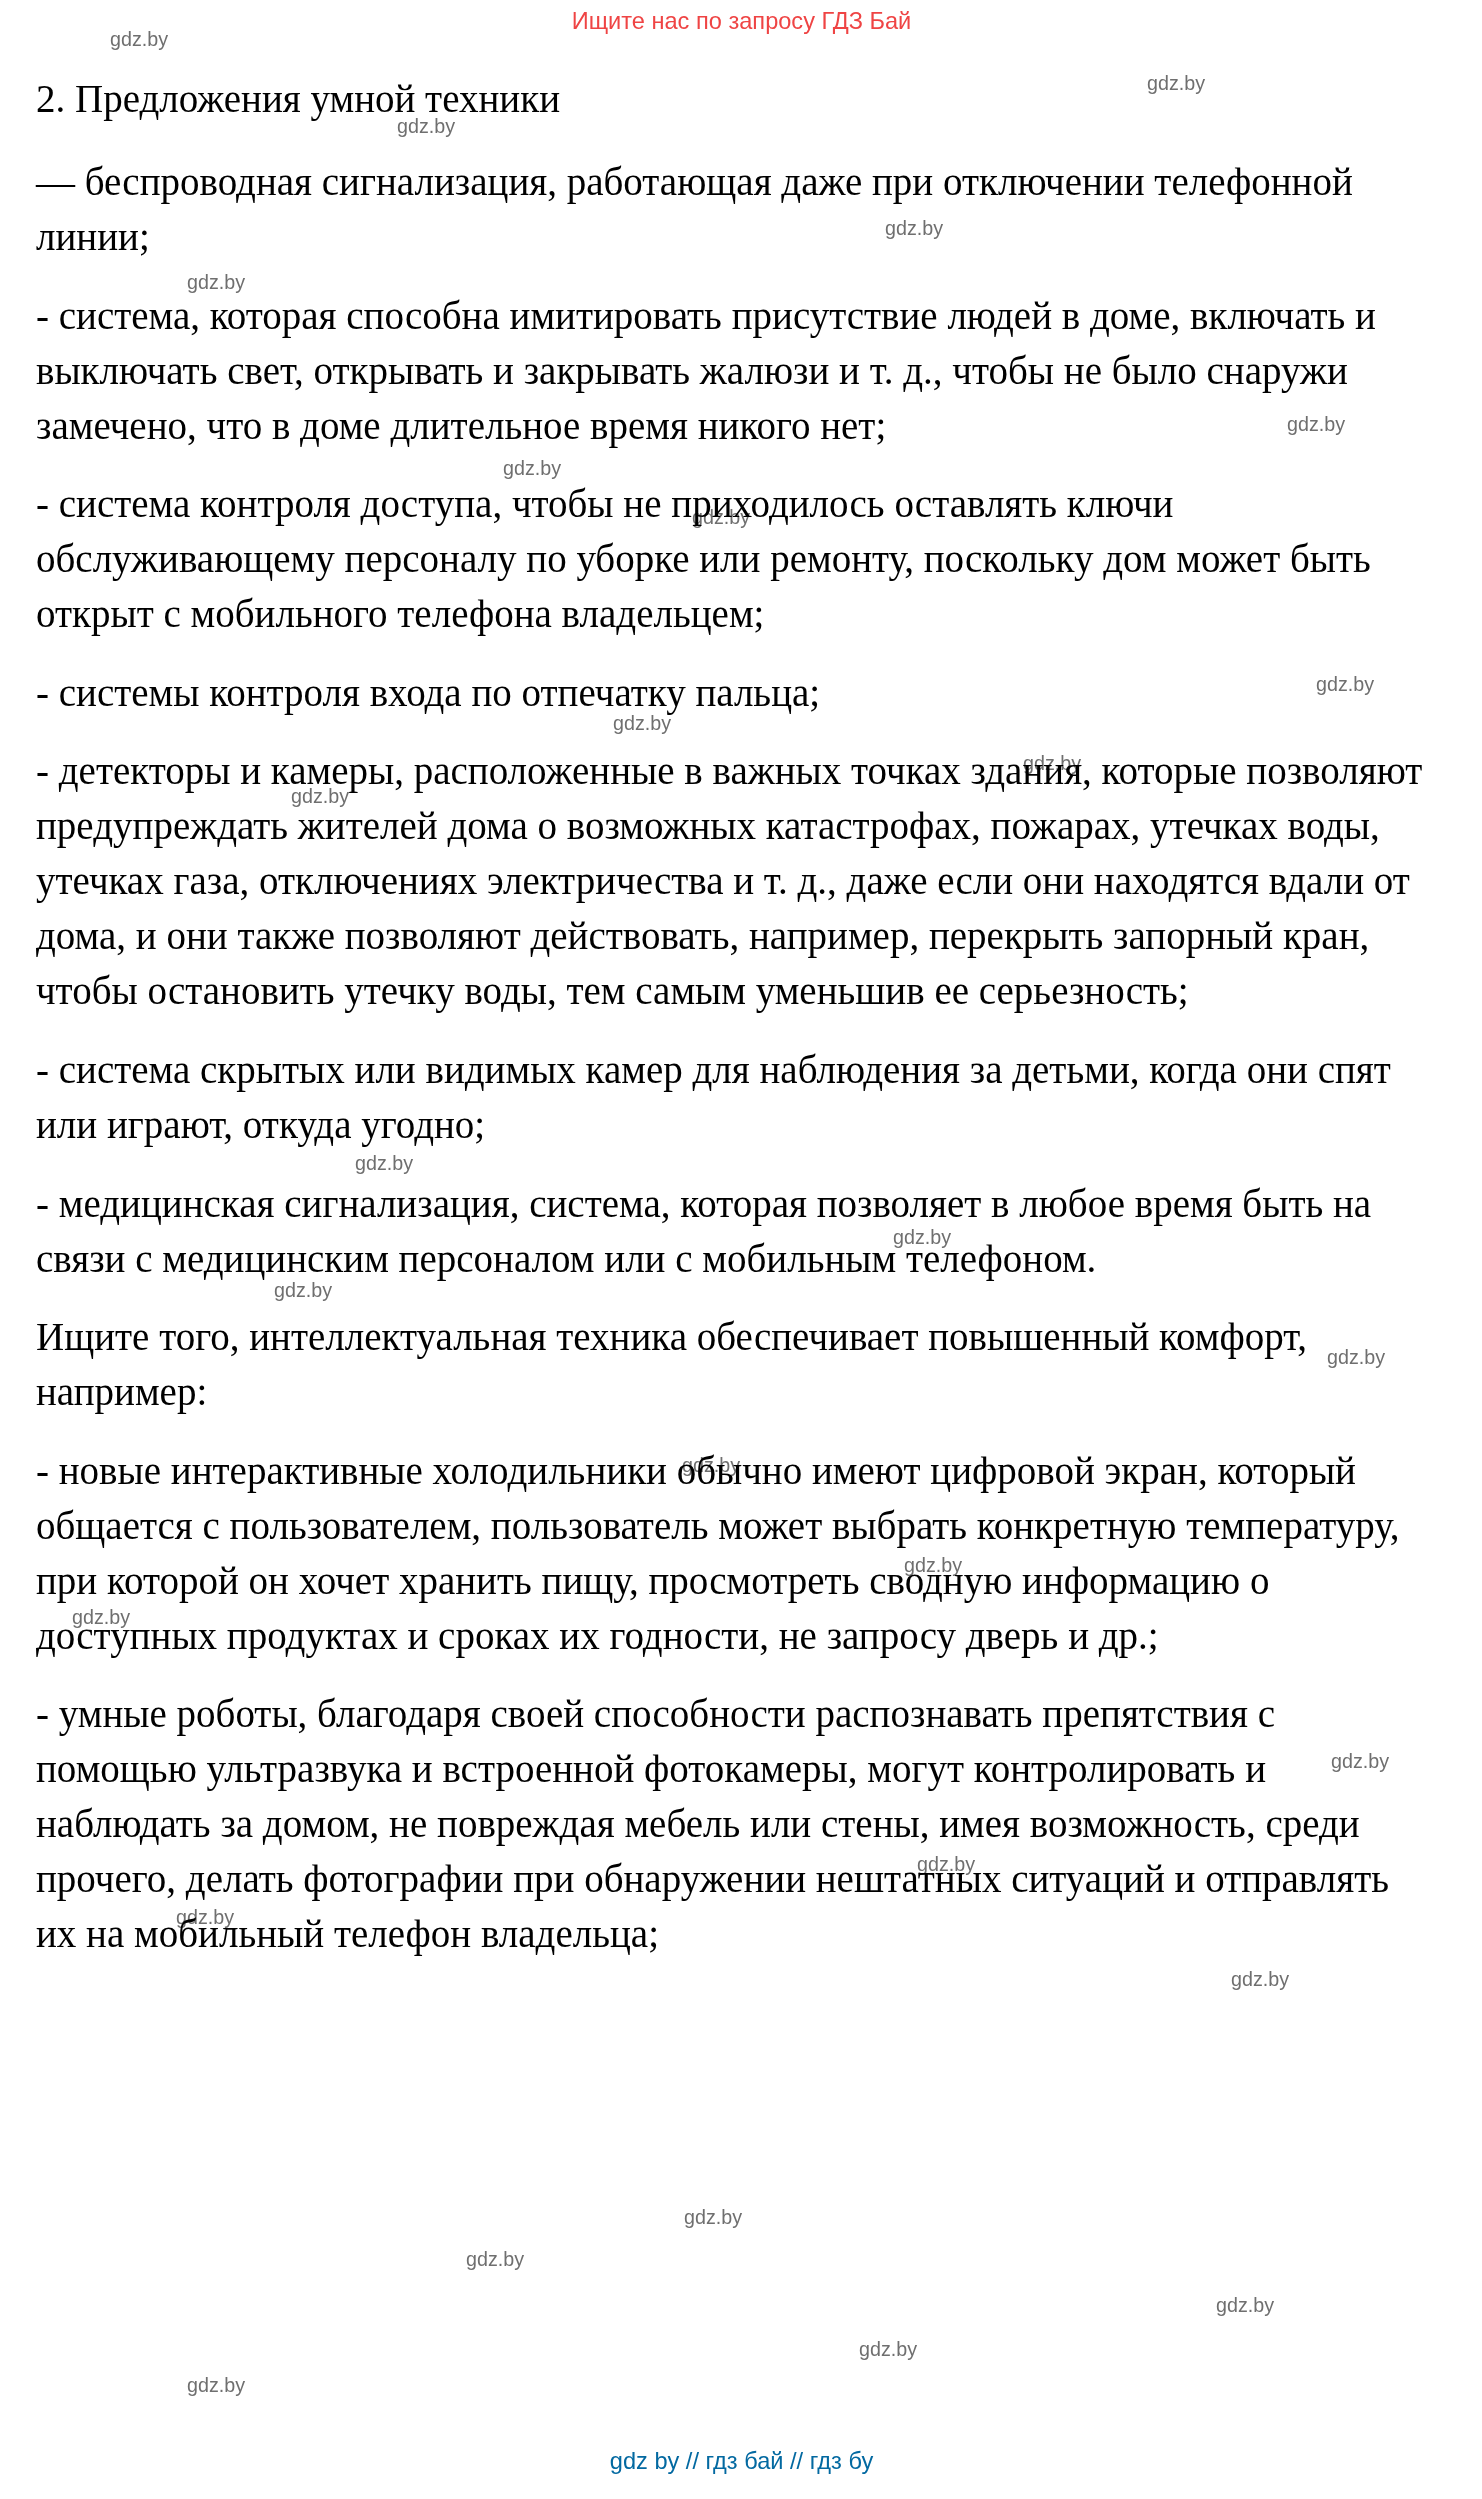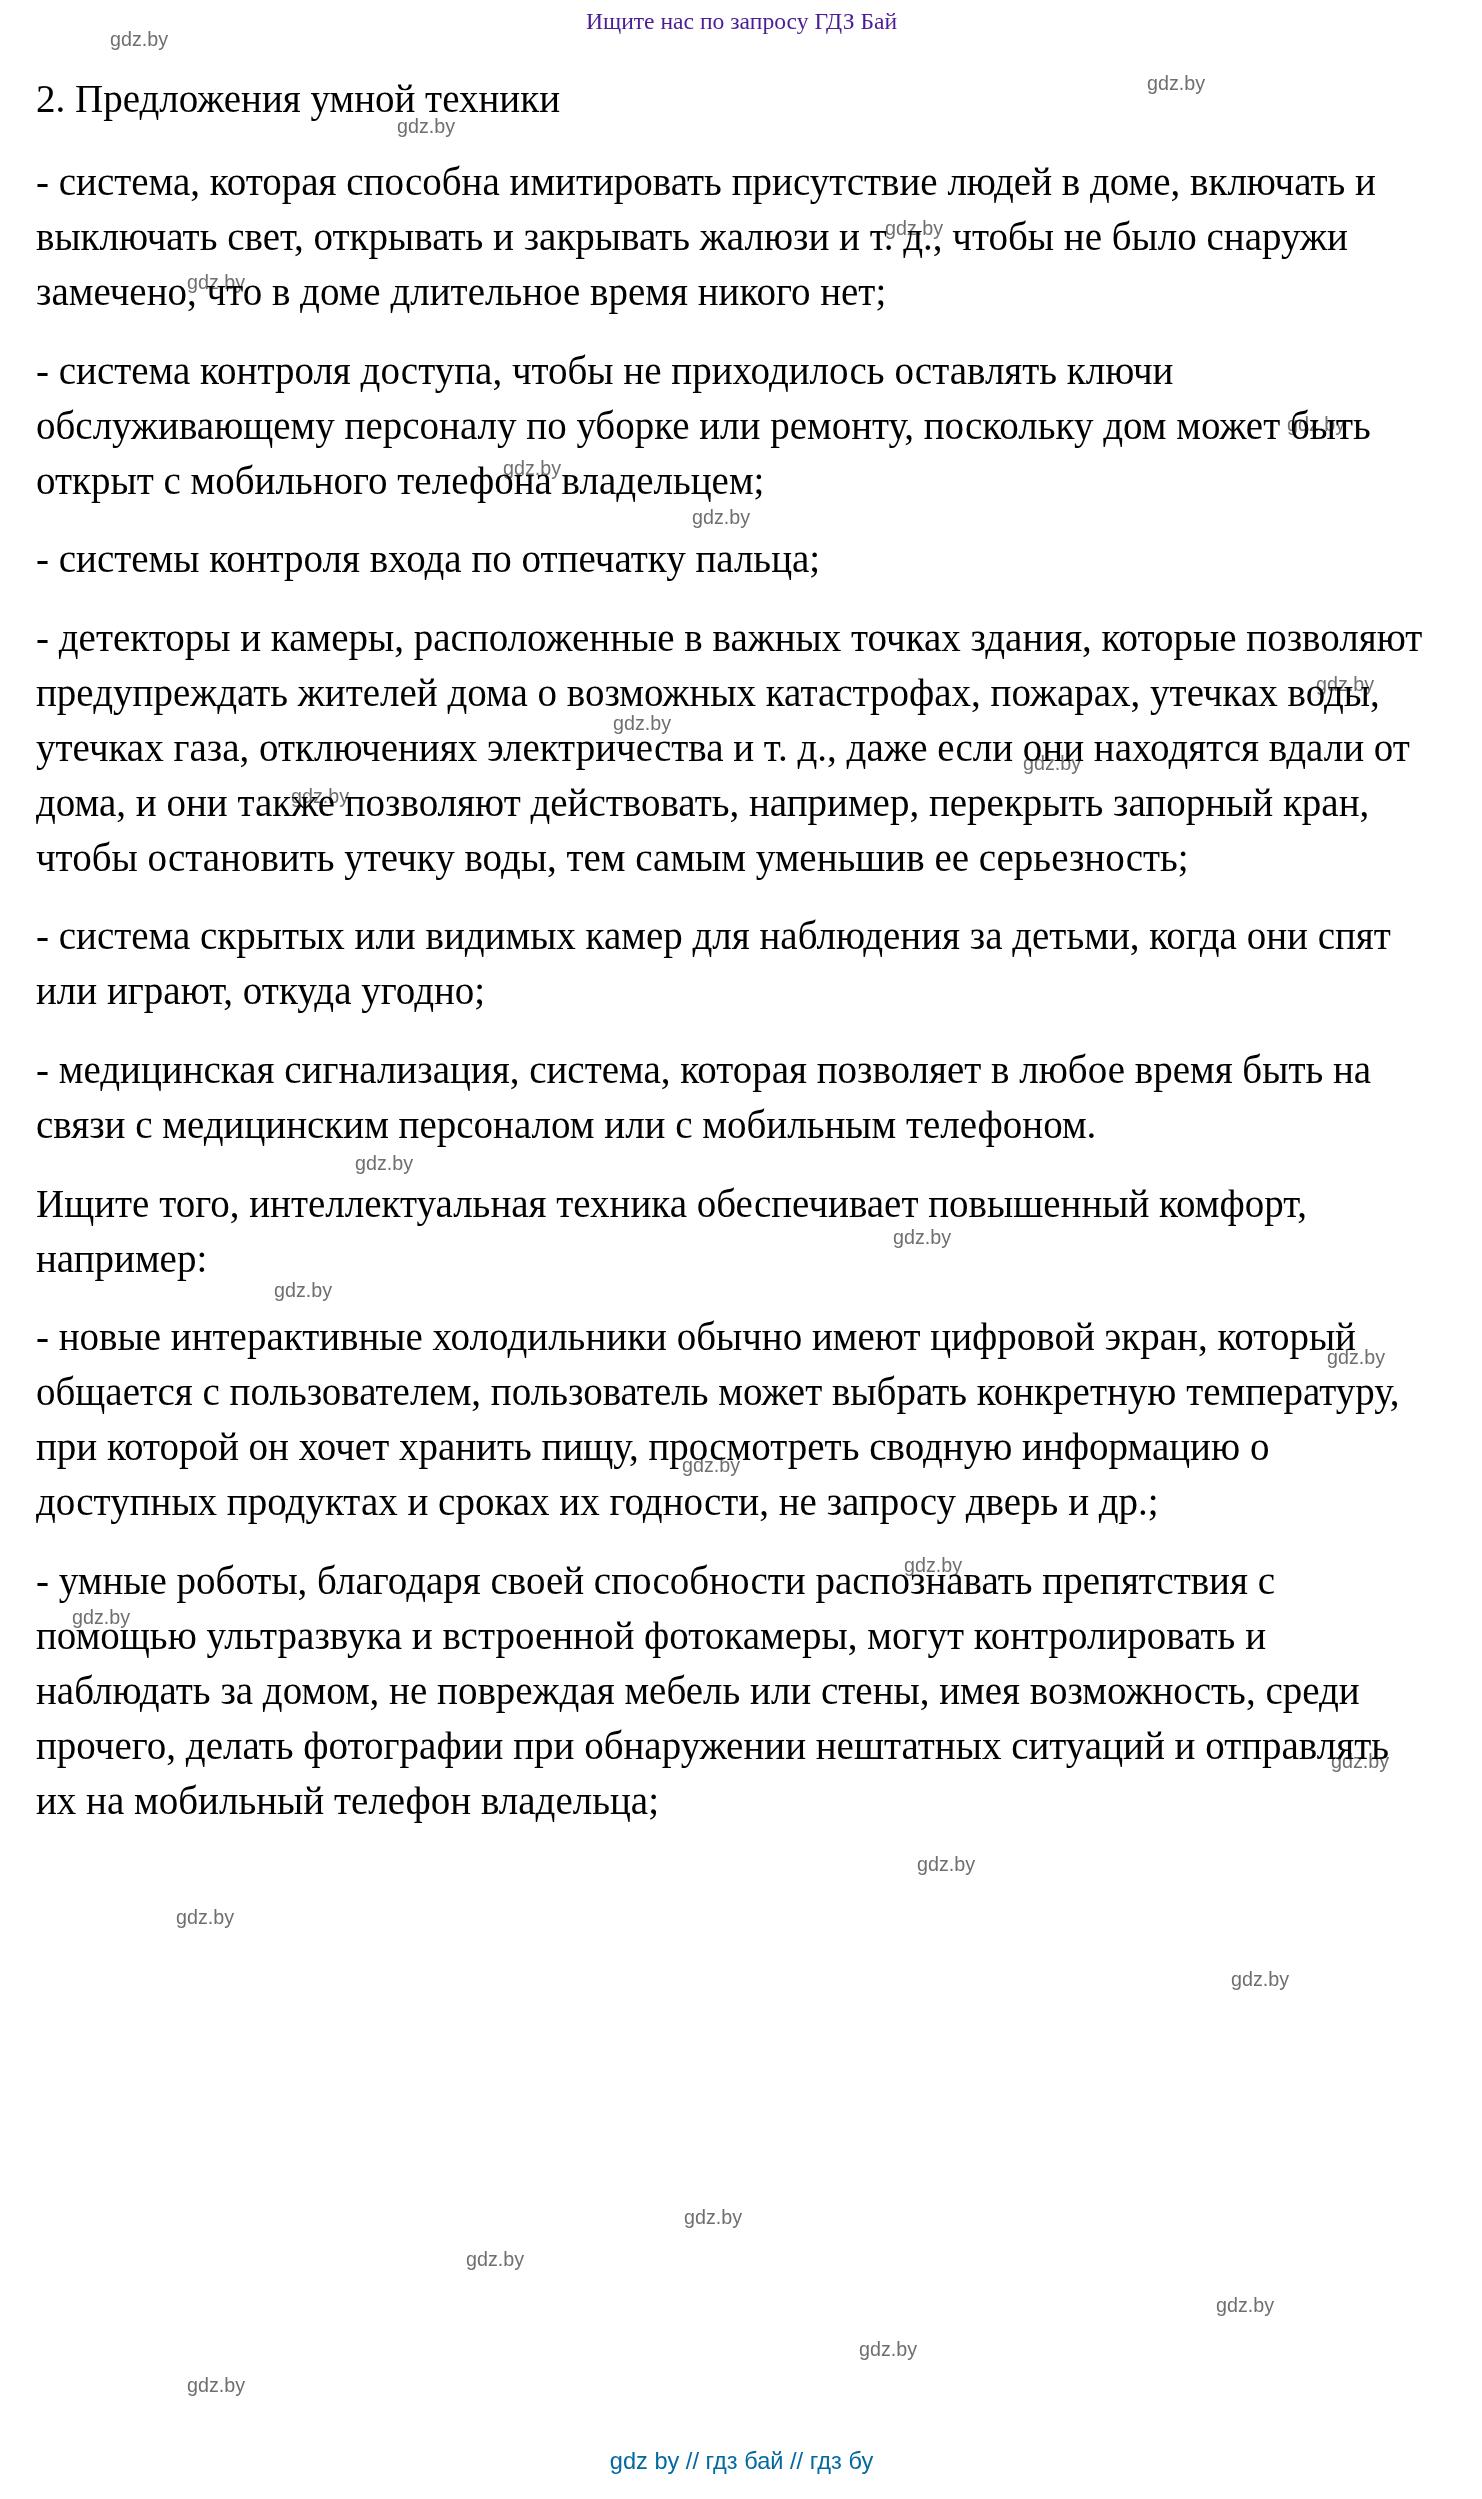--- a/index.html
+++ b/index.html
@@ -60,21 +60,21 @@
     text-align: center;
     font-family: "Liberation Sans", sans-serif;
     font-size: 23.6px;
   }
 </style>
 </head>
 <body>
 
 <div class="page">
 
-  <div class="promo" style="color: #4c1d95; font-family: Liberation Serif, serif;">Ищите нас по запросу ГДЗ Бай</div>
+  <div class="promo" style="color: #ef4444;">Ищите нас по запросу ГДЗ Бай</div>
 
   <div class="watermark-layer">
       <span class="wm" style="left: 110px; top: 28px; color: rgb(111, 111, 111);">gdz.by</span>
       <span class="wm" style="left: 1147px; top: 72px; color: rgb(111, 111, 111);">gdz.by</span>
       <span class="wm" style="left: 397px; top: 115px; color: rgb(111, 111, 111);">gdz.by</span>
       <span class="wm" style="left: 885px; top: 217px; color: rgb(111, 111, 111);">gdz.by</span>
       <span class="wm" style="left: 187px; top: 271px; color: rgb(111, 111, 111);">gdz.by</span>
       <span class="wm" style="left: 1287px; top: 413px; color: rgb(111, 111, 111);">gdz.by</span>
       <span class="wm" style="left: 503px; top: 457px; color: rgb(111, 111, 111);">gdz.by</span>
       <span class="wm" style="left: 692px; top: 506px; color: rgb(111, 111, 111);">gdz.by</span>
@@ -96,20 +96,21 @@
       <span class="wm" style="left: 684px; top: 2206px; color: rgb(111, 111, 111);">gdz.by</span>
       <span class="wm" style="left: 466px; top: 2248px; color: rgb(111, 111, 111);">gdz.by</span>
       <span class="wm" style="left: 1216px; top: 2294px; color: rgb(111, 111, 111);">gdz.by</span>
       <span class="wm" style="left: 859px; top: 2338px; color: rgb(111, 111, 111);">gdz.by</span>
       <span class="wm" style="left: 187px; top: 2374px; color: rgb(111, 111, 111);">gdz.by</span>
     </div>
 
   <div class="content">
     <h1 class="doc-title">2. Предложения умной техники</h1>
     <div class="doc-body">
+        <p class="doc-paragraph">— беспроводная сигнализация, работающая даже при отключении телефонной линии;</p>
         <p class="doc-paragraph">- система, которая способна имитировать присутствие людей в доме, включать и выключать свет, открывать и закрывать жалюзи и т. д., чтобы не было снаружи замечено, что в доме длительное время никого нет;</p>
         <p class="doc-paragraph">- система контроля доступа, чтобы не приходилось оставлять ключи обслуживающему персоналу по уборке или ремонту, поскольку дом может быть открыт с мобильного телефона владельцем;</p>
         <p class="doc-paragraph">- системы контроля входа по отпечатку пальца;</p>
         <p class="doc-paragraph">- детекторы и камеры, расположенные в важных точках здания, которые позволяют предупреждать жителей дома о возможных катастрофах, пожарах, утечках воды, утечках газа, отключениях электричества и т. д., даже если они находятся вдали от дома, и они также позволяют действовать, например, перекрыть запорный кран, чтобы остановить утечку воды, тем самым уменьшив ее серьезность;</p>
         <p class="doc-paragraph">- система скрытых или видимых камер для наблюдения за детьми, когда они спят или играют, откуда угодно;</p>
         <p class="doc-paragraph">- медицинская сигнализация, система, которая позволяет в любое время быть на связи с медицинским персоналом или с мобильным телефоном.</p>
         <p class="doc-paragraph">Ищите того, интеллектуальная техника обеспечивает повышенный комфорт, например:</p>
         <p class="doc-paragraph">- новые интерактивные холодильники обычно имеют цифровой экран, который общается с пользователем, пользователь может выбрать конкретную температуру, при которой он хочет хранить пищу, просмотреть сводную информацию о доступных продуктах и сроках их годности, не запросу дверь и др.;</p>
         <p class="doc-paragraph">- умные роботы, благодаря своей способности распознавать препятствия с помощью ультразвука и встроенной фотокамеры, могут контролировать и наблюдать за домом, не повреждая мебель или стены, имея возможность, среди прочего, делать фотографии при обнаружении нештатных ситуаций и отправлять их на мобильный телефон владельца;</p>
       </div>

